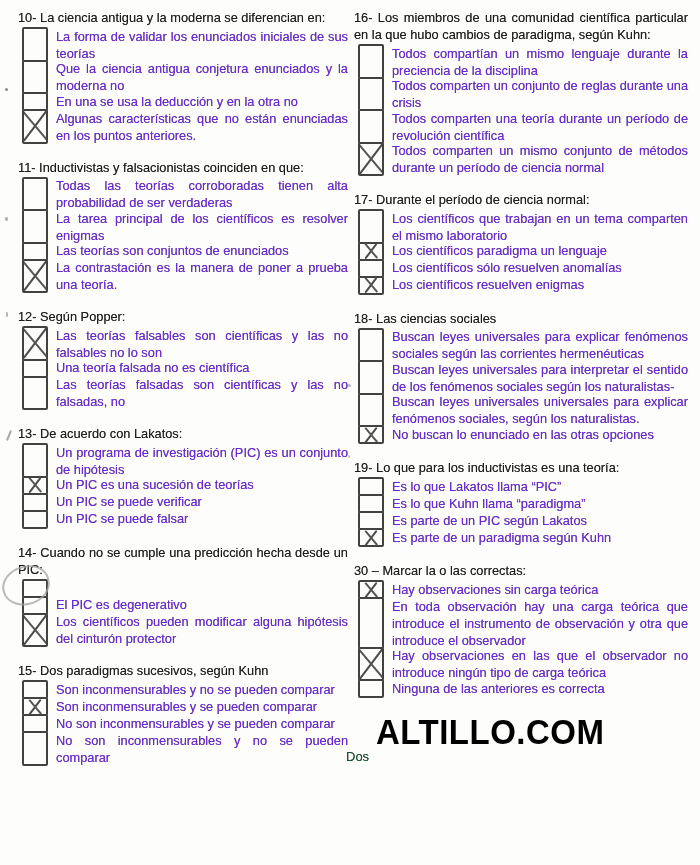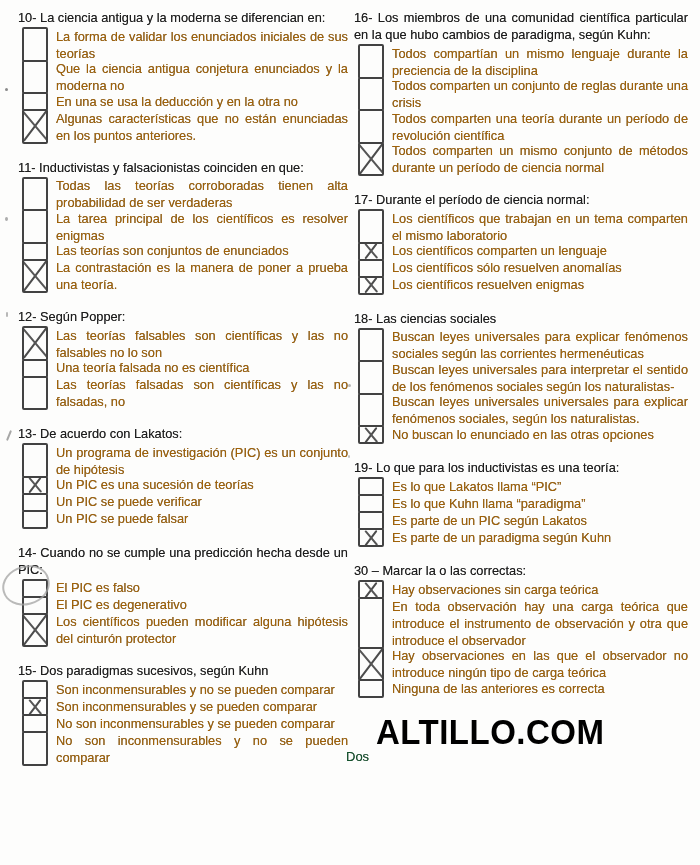--- a/index.html
+++ b/index.html
@@ -53,21 +53,21 @@
     background:#4c4c4c;
     border-radius:2px;
   }
   .xmark::before { transform:translate(-50%,-50%) rotate(37deg); }
   .xmark::after  { transform:translate(-50%,-50%) rotate(-40deg); width:1.6px; background:#565656; }
   .opt-text {
     flex:1;
     font-size:12.8px;
     line-height:17px;
     text-align:justify;
-    color:#a16207;
+    color:#6d28d9;
     text-shadow:0 0 0.5px rgba(35,35,35,0.6);
     padding-top:0.5px;
   }
 
   .watermark {
     margin:14px 0 0 22px;
     font-size:33px;
     font-weight:bold;
     letter-spacing:0.5px;
     color:#000000;
@@ -191,21 +191,20 @@
               <div class="box"></div>
               <div class="opt-text">Un PIC se puede falsar</div>
             </div>
           </div>
         </div>
         <div class="q">
           <div class="q-title">14- Cuando no se cumple una predicción hecha desde un PIC:</div>
           <div class="opts">
             <div class="opt">
               <div class="box"></div>
-              <div class="opt-text">El PIC es falso</div>
             </div>
             <div class="opt">
               <div class="box"></div>
               <div class="opt-text">El PIC es degenerativo</div>
             </div>
             <div class="opt">
               <div class="box">
                 <span class="xmark"></span>
               </div>
               <div class="opt-text">Los científicos pueden modificar alguna hipótesis del cinturón protector</div>
@@ -264,21 +263,21 @@
           <div class="q-title">17- Durante el período de ciencia normal:</div>
           <div class="opts">
             <div class="opt">
               <div class="box"></div>
               <div class="opt-text">Los científicos que trabajan en un tema comparten el mismo laboratorio</div>
             </div>
             <div class="opt">
               <div class="box">
                 <span class="xmark"></span>
               </div>
-              <div class="opt-text">Los científicos comparten un lenguaje</div>
+              <div class="opt-text">Los científicos paradigma un lenguaje</div>
             </div>
             <div class="opt">
               <div class="box"></div>
               <div class="opt-text">Los científicos sólo resuelven anomalías</div>
             </div>
             <div class="opt">
               <div class="box">
                 <span class="xmark"></span>
               </div>
               <div class="opt-text">Los científicos resuelven enigmas</div>

